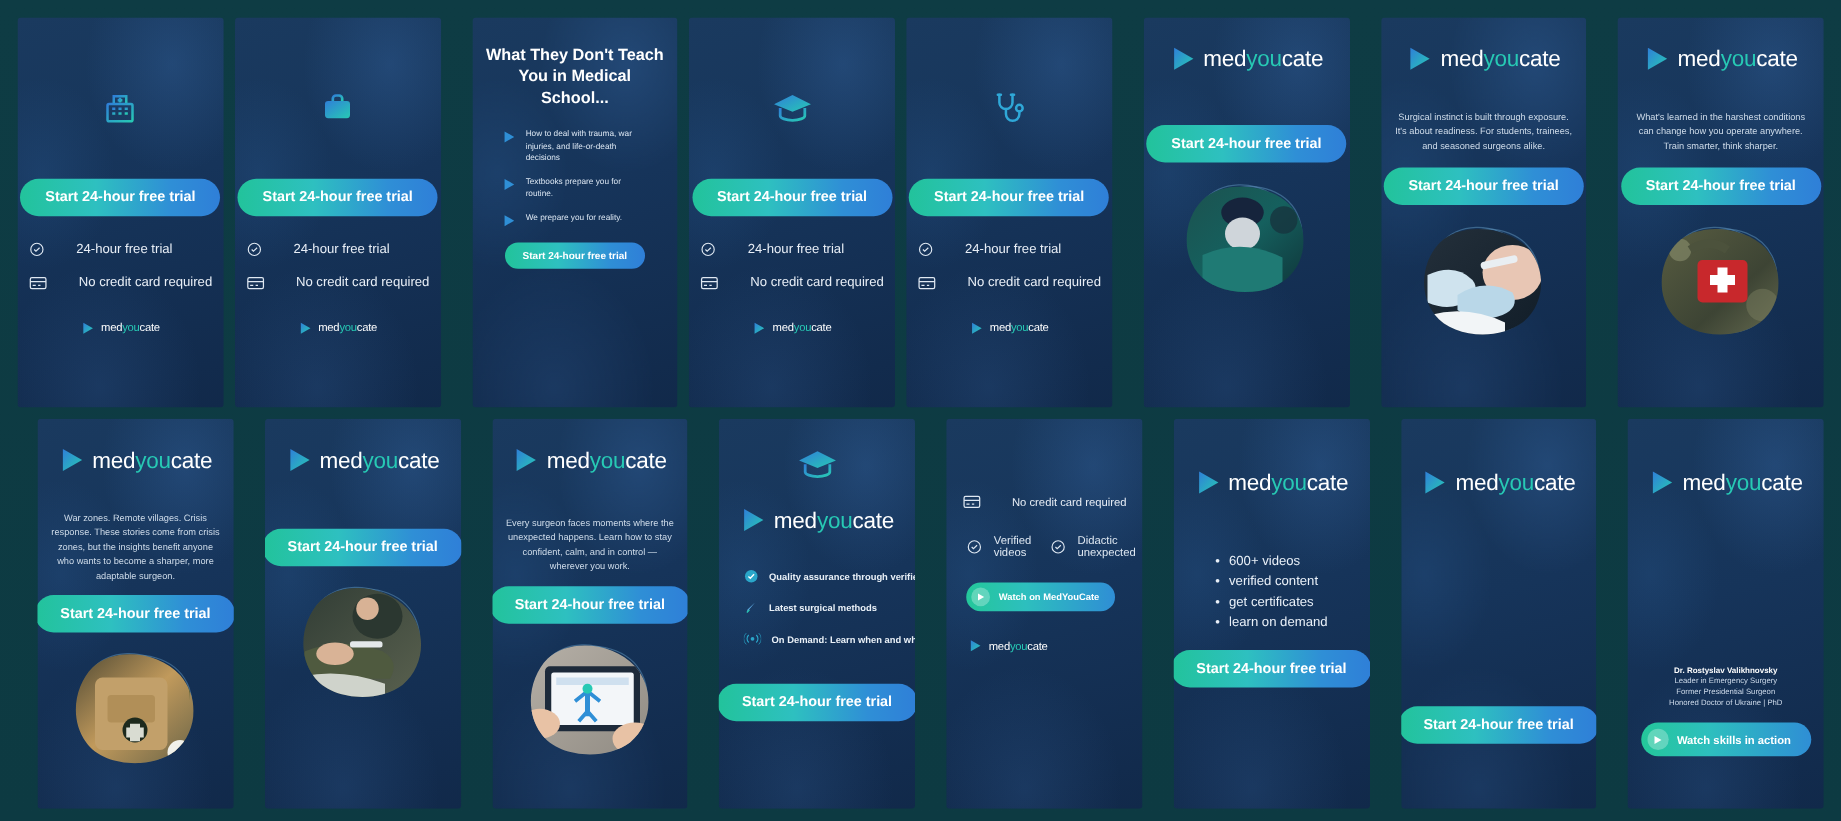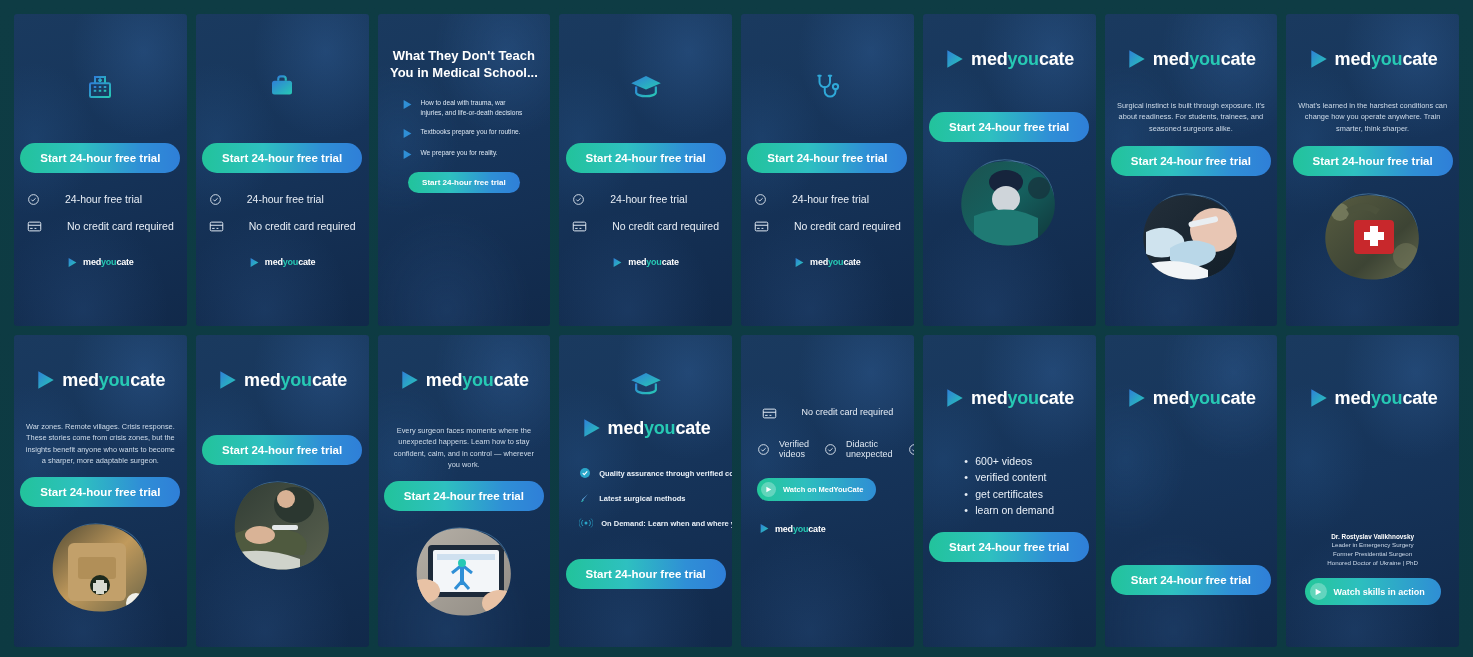--- a/index.html
+++ b/index.html
@@ -21,26 +21,26 @@
     border-radius:3px;
     background:
       radial-gradient(ellipse 60% 40% at 75% 12%, rgba(58,110,175,.30), transparent 70%),
       radial-gradient(ellipse 50% 35% at 12% 40%, rgba(46,100,160,.22), transparent 70%),
       radial-gradient(ellipse 70% 45% at 40% 95%, rgba(56,104,165,.22), transparent 70%),
       linear-gradient(165deg,#1a3a5f 0%,#16345a 45%,#11294a 100%);
     display:flex; flex-direction:column; align-items:center;
     padding:18px 10px;
     color:#fff;
   }
-  .card.narrow-pad{ padding-top:34px; }
+  .card.narrow-pad{ padding-top:22px;margin-left:16px; }
 
   
   .logo{ display:flex; align-items:center; gap:5px; justify-content:center; }
   .logo .tri{ display:block; }
-  .logo .wm{ font-weight:700; letter-spacing:-.2px; white-space:nowrap; }
+  .logo .wm{ font-weight:400; letter-spacing:-.2px; white-space:nowrap; }
   .logo .wm .you{ color:#27c9b4; }
   .logo-lg .wm{ font-size:18px; }
   .logo-sm .wm{ font-size:9px; }
 
   
   .cta{
     border:none; cursor:pointer; color:#fff; font-weight:700;
     border-radius:999px; white-space:nowrap;
     background:linear-gradient(90deg,#22c39b 0%,#2ec0c0 38%,#2f8fd6 75%,#2f7fd8 100%);
     font-family:"Liberation Sans", sans-serif;
@@ -57,21 +57,21 @@
   .pill .pbtn{
     width:15px;height:15px;border-radius:50%;
     background:rgba(255,255,255,.28);
     display:flex;align-items:center;justify-content:center;flex:0 0 auto;
   }
   .pill-a{ font-size:7.5px; padding:4px 13px 4px 4px; }
   .pill-b{ font-size:9px; padding:5px 16px 5px 5px;justify-content:center; }
 
   
   .benefits{ display:flex; flex-direction:column; gap:14px; align-items:flex-start; }
-  .ben{ display:flex; gap:25px; font-size:10.5px; color:#e8eef6; white-space:nowrap; }
+  .ben{ display:flex; align-items:center; gap:25px; font-size:10.5px; color:#e8eef6; white-space:nowrap; }
 
   .feat-list{ display:flex; flex-direction:column; gap:13px; align-self:stretch; padding-left:10px; }
   .feat{ display:flex; align-items:center; gap:8px; font-size:7.5px; font-weight:700; color:#eaf1f8; white-space:nowrap; }
 
   .check-list{ display:flex; flex-direction:row; gap:15px; align-self:stretch; padding-left:6px; }
   .chk{ display:flex; align-items:center; gap:9px; font-size:9px; color:#dfe8f2; }
 
   .para{
     font-size:7.4px; line-height:1.55; text-align:center; color:#cfdcea;
     max-width:200px;

